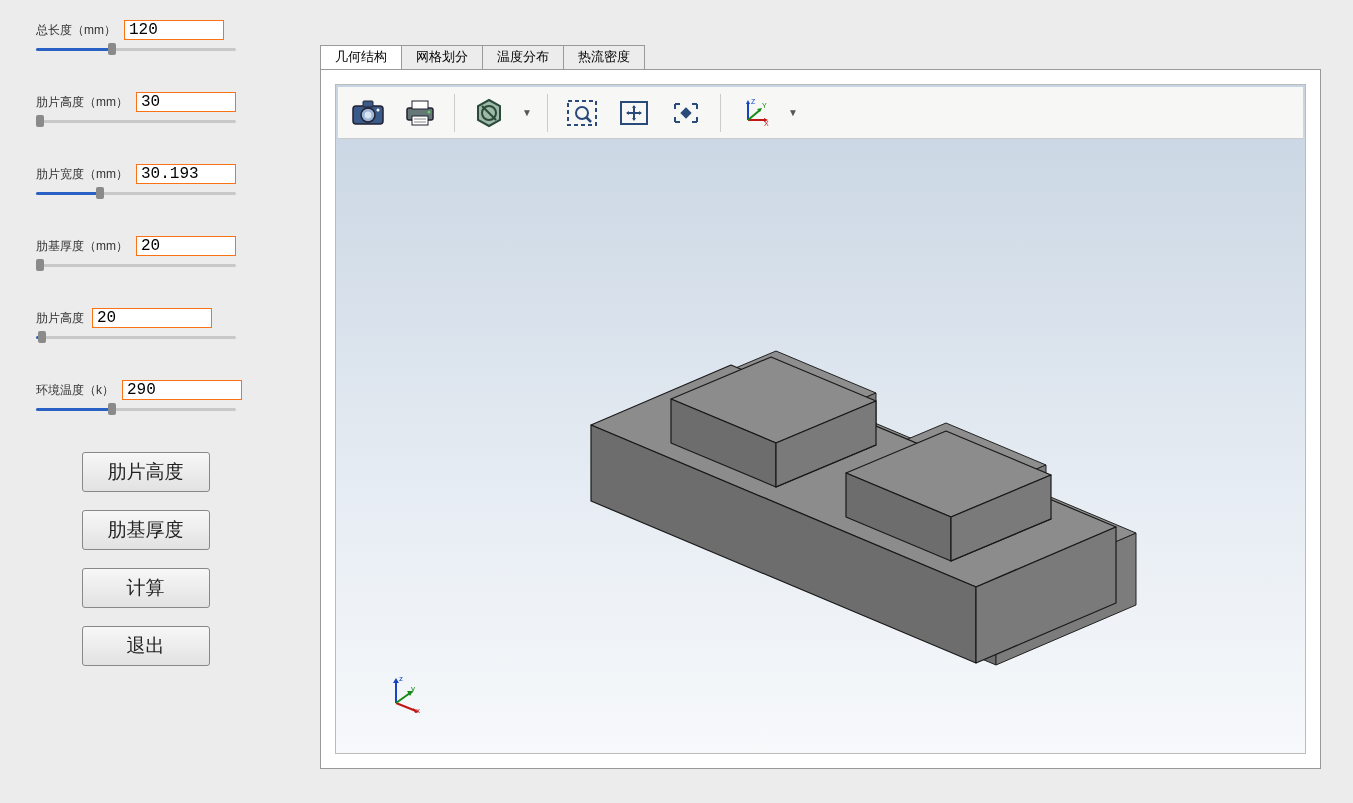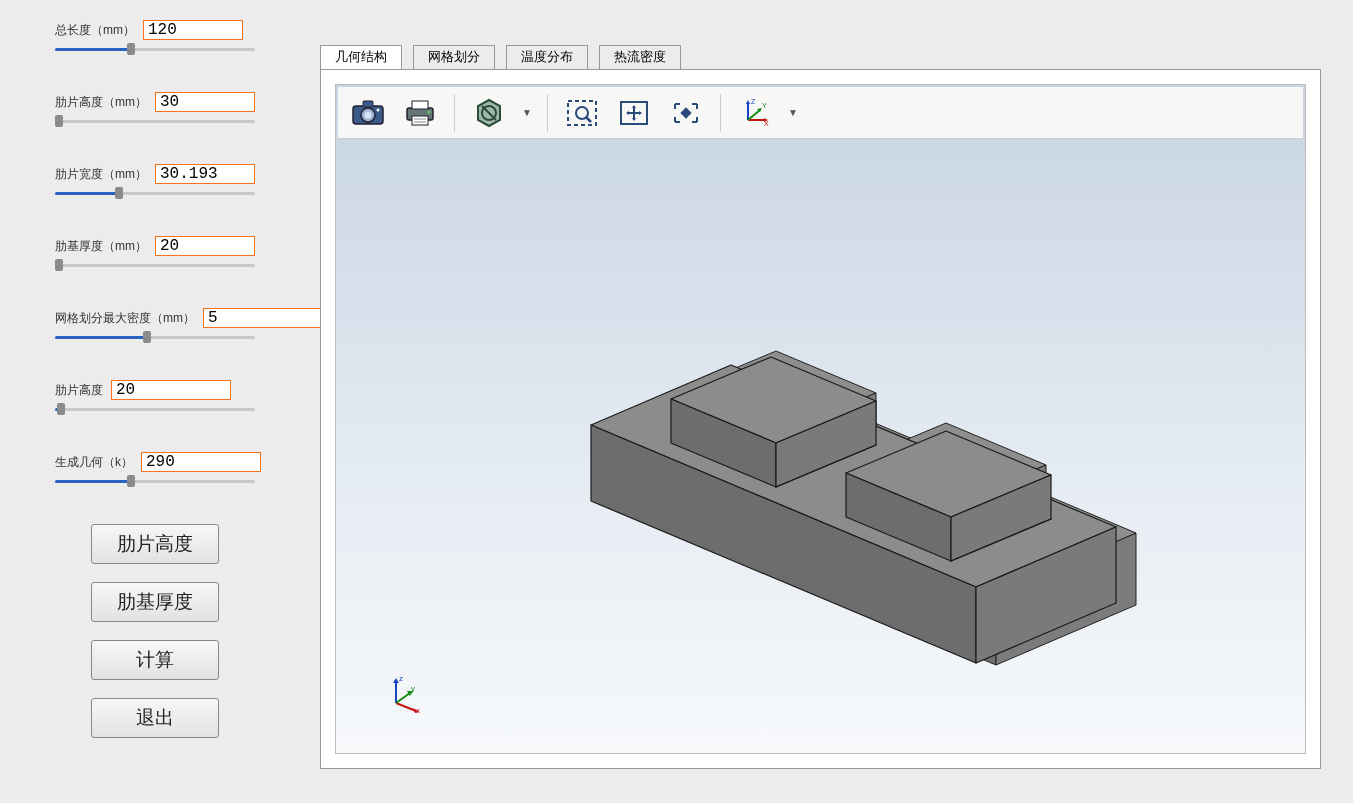--- a/index.html
+++ b/index.html
@@ -11,21 +11,21 @@
   height: 803px;
   overflow: hidden;
   position: relative;
 }
 .sidebar {
   position: absolute;
   left: 0; top: 0;
   width: 285px;
   height: 803px;
   background: #ececec;
-  padding: 20px 30px 20px 55px;
+  padding: 20px 30px 20px 36px;
 }
 .param-group {
   margin-bottom: 40px;
   position: relative;
 }
 .param-row {
   display: flex;
   align-items: center;
   gap: 8px;
 }
@@ -96,21 +96,21 @@
 
 .view-area {
   position: absolute;
   left: 320px; top: 45px;
   width: 1003px;
   height: 722px;
   background: #ececec;
 }
 .tabs {
   display: flex;
-  gap: 12px;
+  gap: 0;
   font-size: 13px;
 }
 .tab {
   padding: 2px 14px 3px 14px;
   border: 1px solid #999;
   border-bottom: none;
   background: #ececec;
   margin-right: -1px;
   cursor: pointer;
 }
@@ -215,43 +215,32 @@
           <input class="param-input " value="20" style="">
         </div>
         <div class="slider-track">
           <div class="slider-bar-bg"></div>
           <div class="slider-bar-fg" style="width:2%"></div>
           <div class="slider-thumb" style="left:2%"></div>
         </div>
       </div>
       <div class="param-group">
         <div class="param-row">
-          <span class="param-label">网格划分最大密度（mm）</span>
-          <input class="param-input wide" value="5" style="">
-        </div>
-        <div class="slider-track">
-          <div class="slider-bar-bg"></div>
-          <div class="slider-bar-fg" style="width:46%"></div>
-          <div class="slider-thumb" style="left:46%"></div>
-        </div>
-      </div>
-      <div class="param-group">
-        <div class="param-row">
           <span class="param-label">肋片高度</span>
           <input class="param-input wide" value="20" style="">
         </div>
         <div class="slider-track">
           <div class="slider-bar-bg"></div>
           <div class="slider-bar-fg" style="width:3%"></div>
           <div class="slider-thumb" style="left:3%"></div>
         </div>
       </div>
       <div class="param-group">
         <div class="param-row">
-          <span class="param-label">生成几何（k）</span>
+          <span class="param-label">环境温度（k）</span>
           <input class="param-input wide" value="290" style="">
         </div>
         <div class="slider-track">
           <div class="slider-bar-bg"></div>
           <div class="slider-bar-fg" style="width:38%"></div>
           <div class="slider-thumb" style="left:38%"></div>
         </div>
       </div>
     </div>
   <div class="btn-col">

